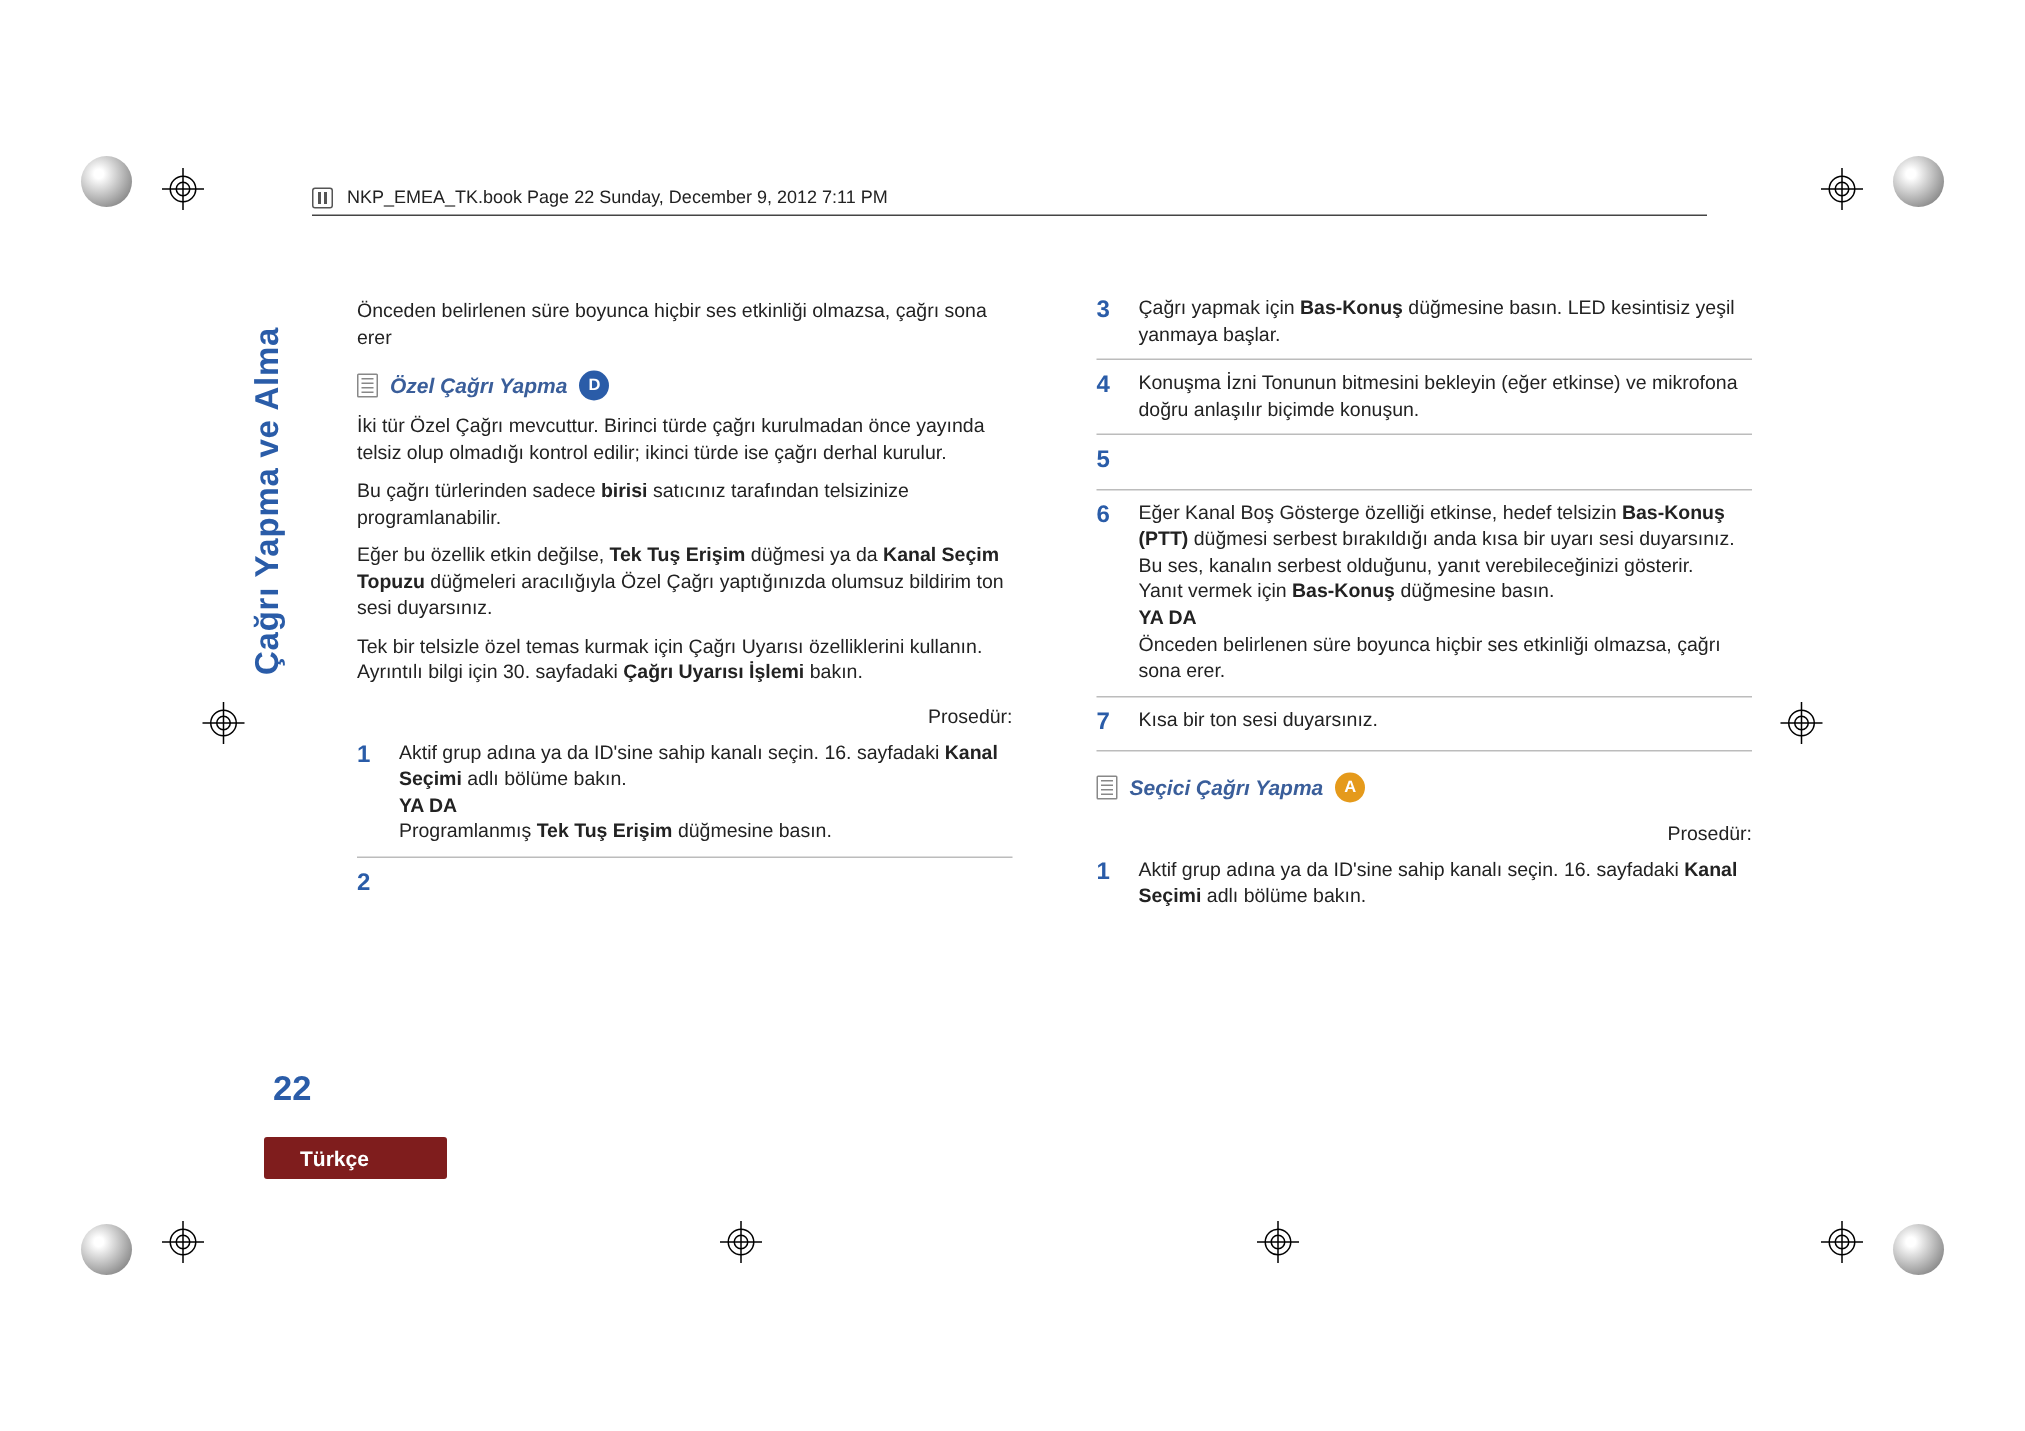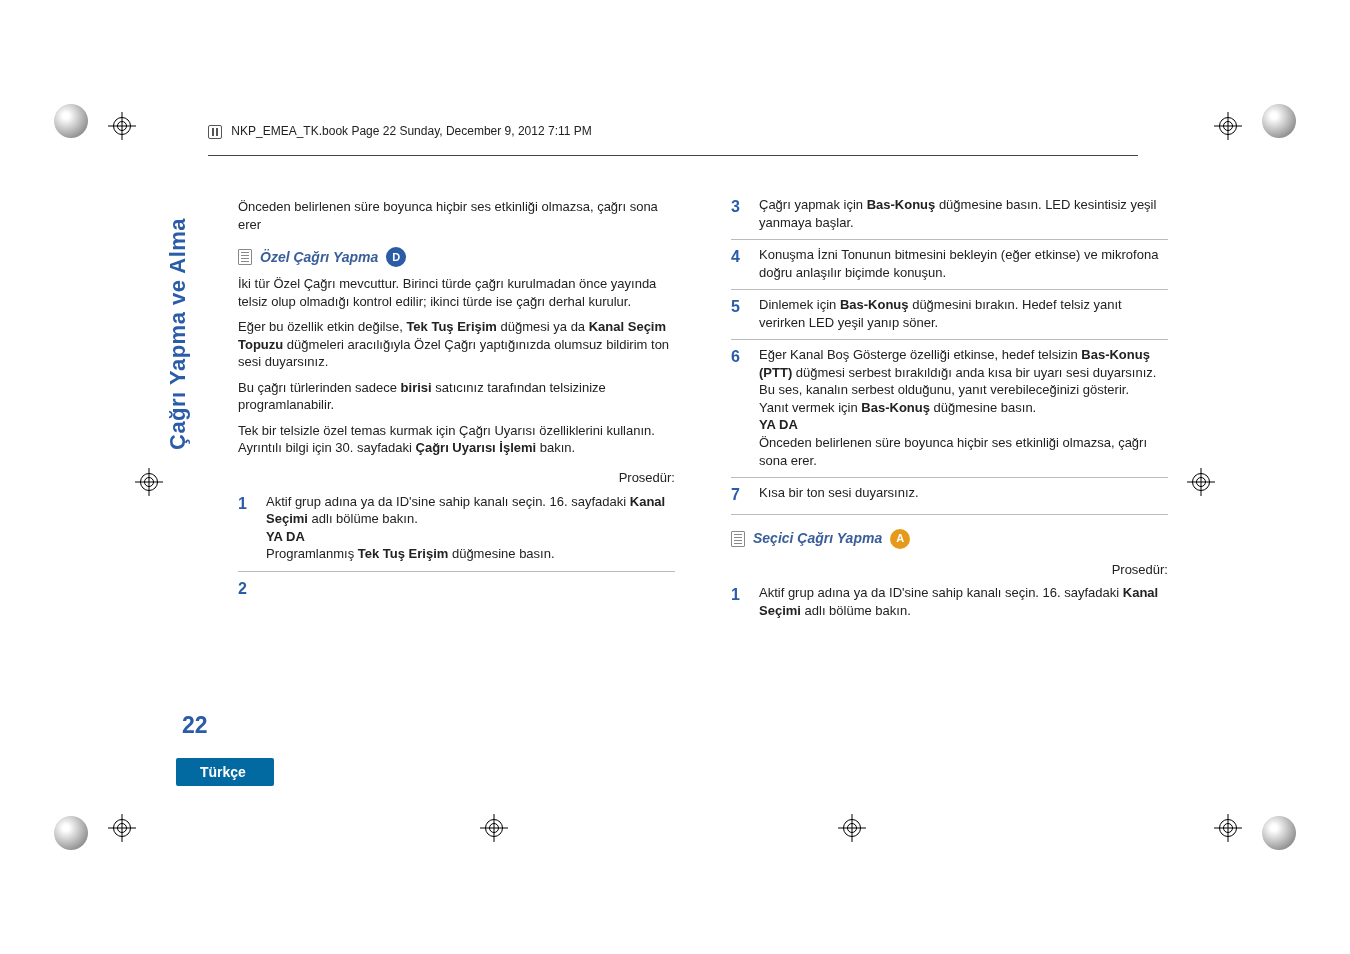--- a/index.html
+++ b/index.html
@@ -37,21 +37,21 @@
   .reg-bot-m1 { bottom: 112px; left: 480px; }
   .reg-bot-m2 { bottom: 112px; left: 838px; }
   .reg-mid-l { top: 468px; left: 135px; }
   .reg-mid-r { top: 468px; right: 135px; }
 
   .header-line {
     position: absolute;
     top: 124px; left: 208px;
     font-size: 12px; color: #222;
     border-bottom: 1px solid #444;
-    padding-bottom: 16px;
+    padding-bottom: 4px;
     width: 930px;
   }
   .hdr-icon { display:inline-block; width:14px; height:14px; border:1px solid #555; vertical-align:middle; margin-right:6px; position:relative; border-radius:2px; }
   .hdr-icon::before { content:""; position:absolute; left:3px; top:2px; width:2px; height:8px; background:#555; }
   .hdr-icon::after { content:""; position:absolute; left:7px; top:2px; width:2px; height:8px; background:#555; }
 
   .content {
     position: absolute;
     top: 190px;
     left: 238px;
@@ -109,25 +109,25 @@
   .page-num {
     position: absolute;
     left: 182px; top: 712px;
     color: #2a5ca8;
     font-weight: bold;
     font-size: 23px;
   }
   .lang-tab {
     position: absolute;
     left: 176px; top: 758px;
-    background: #0369a1;
+    background: #7f1d1d;
     color: #fff;
     font-weight: bold;
     font-size: 14px;
-    padding: 6px 28px 6px 24px;
+    padding: 6px 52px 6px 24px;
     border-radius: 2px;
   }
 </style>
 </head>
 <body>
 
 <div class="cornerglobe tl"></div>
 <div class="cornerglobe tr"></div>
 <div class="cornerglobe bl"></div>
 <div class="cornerglobe br"></div>
@@ -180,24 +180,24 @@
     <p>Önceden belirlenen süre boyunca hiçbir ses etkinliği olmazsa, çağrı sona erer</p>
 
     <div class="section-heading">
       <span class="note-icon"></span>
       <span class="label">Özel Çağrı Yapma</span>
       <span class="badge blue">D</span>
     </div>
 
     <p>İki tür Özel Çağrı mevcuttur. Birinci türde çağrı kurulmadan önce yayında telsiz olup olmadığı kontrol edilir; ikinci türde ise çağrı derhal kurulur.</p>
     <p>
-      <span>Eğer bu özellik etkin değilse, </span><span class="bold">Tek Tuş Erişim</span><span> düğmesi ya da </span><span class="bold">Kanal Seçim Topuzu</span><span> düğmeleri aracılığıyla Özel Çağrı yaptığınızda olumsuz bildirim ton sesi duyarsınız.</span>
+      <span>Bu çağrı türlerinden sadece </span><span class="bold">birisi</span><span> satıcınız tarafından telsizinize programlanabilir.</span>
     </p>
     <p>
-      <span>Bu çağrı türlerinden sadece </span><span class="bold">birisi</span><span> satıcınız tarafından telsizinize programlanabilir.</span>
+      <span>Eğer bu özellik etkin değilse, </span><span class="bold">Tek Tuş Erişim</span><span> düğmesi ya da </span><span class="bold">Kanal Seçim Topuzu</span><span> düğmeleri aracılığıyla Özel Çağrı yaptığınızda olumsuz bildirim ton sesi duyarsınız.</span>
     </p>
     <p>
       <span>Tek bir telsizle özel temas kurmak için Çağrı Uyarısı özelliklerini kullanın. Ayrıntılı bilgi için </span><span class="italic">30. sayfadaki </span><span class="bold italic">Çağrı Uyarısı İşlemi</span><span> bakın.</span>
     </p>
 
     <div class="proc-label">Prosedür:</div>
 
     <div class="step">
       <div class="step-num">1</div>
       <div class="step-body">
@@ -221,23 +221,20 @@
       </div>
     </div>
 
     <div class="step">
       <div class="step-num">4</div>
       <div class="step-body">Konuşma İzni Tonunun bitmesini bekleyin (eğer etkinse) ve mikrofona doğru anlaşılır biçimde konuşun.</div>
     </div>
 
     <div class="step">
       <div class="step-num">5</div>
-      <div class="step-body">
-        <span>Dinlemek için </span><span class="bold">Bas-Konuş</span><span> düğmesini bırakın. Hedef telsiz yanıt verirken LED yeşil yanıp söner.</span>
-      </div>
     </div>
 
     <div class="step">
       <div class="step-num">6</div>
       <div class="step-body">
         <span>Eğer Kanal Boş Gösterge özelliği etkinse, hedef telsizin </span><span class="bold">Bas-Konuş (PTT)</span><span> düğmesi serbest bırakıldığı anda kısa bir uyarı sesi duyarsınız. Bu ses, kanalın serbest olduğunu, yanıt verebileceğinizi gösterir.</span><br>
         <span>Yanıt vermek için </span><span class="bold">Bas-Konuş</span><span> düğmesine basın.</span><br>
         <span class="bold">YA DA</span><br>
         <span>Önceden belirlenen süre boyunca hiçbir ses etkinliği olmazsa, çağrı sona erer.</span>
       </div>

